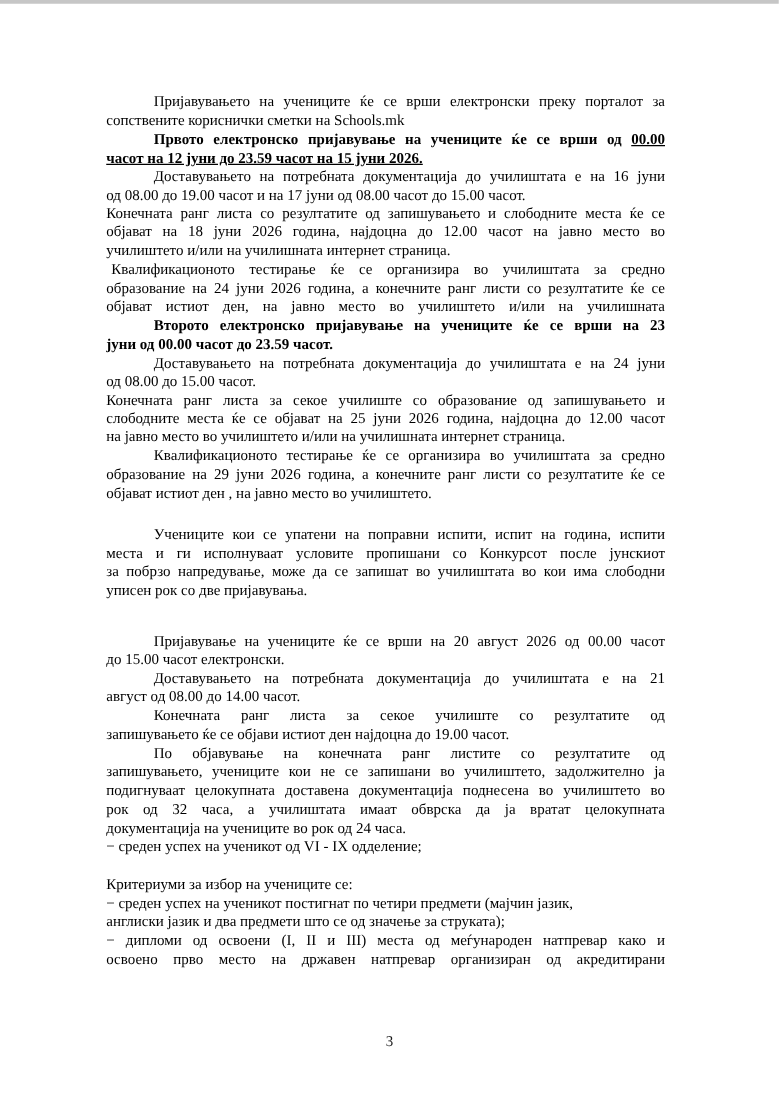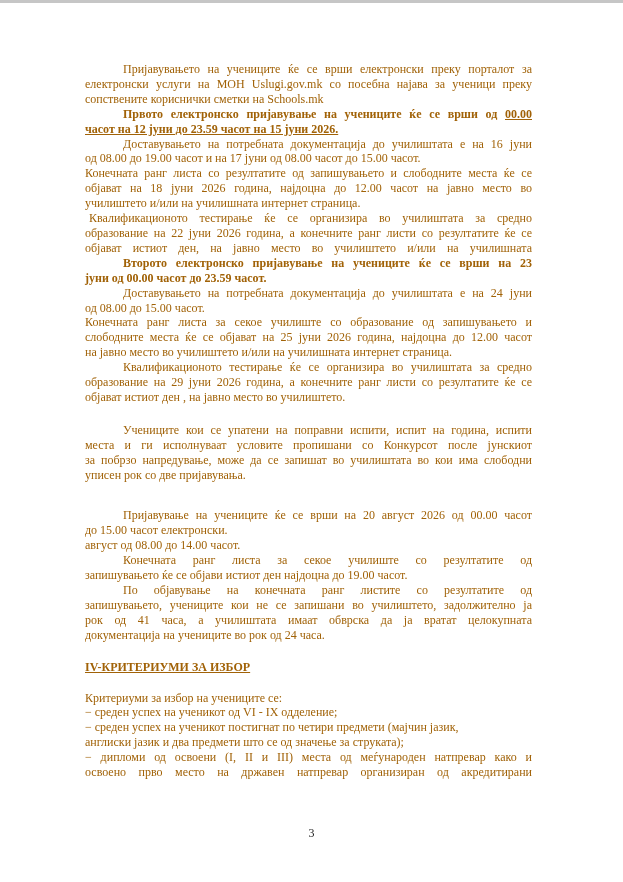--- a/index.html
+++ b/index.html
@@ -10,25 +10,25 @@
     position: relative;
     overflow: hidden;
   }
   .scan-bar {
     position: absolute; top: 0; left: 0;
     width: 623px; height: 3px;
     background: #c6c6c6;
   }
   .doc {
     position: absolute;
-    left: 85px; top: 62px;
+    left: 85px; top: 74px;
     width: 447px;
     font-size: 12px;
     line-height: 14.9px;
-    color: #a16207;
+    color: #000000;
   }
   .para { margin: 0; }
   .line { text-align: justify; text-align-last: justify; }
   .line.last { text-align-last: left; }
   .para.nojust .line { text-align: left; text-align-last: left; }
   .b { font-weight: bold; }
   .u { text-decoration: underline; }
   .page-number {
     position: absolute;
     top: 826px; left: 0;
@@ -39,39 +39,38 @@
   }
 </style>
 </head>
 <body>
 
 <div class="scan-bar"></div>
 
 <div class="doc">
     <div class="para">
       <div class="line" style="text-indent: 38px;"><span>Пријавувањето на учениците ќе се врши електронски преку порталот за</span></div>
-      <div class="line"><span>електронски услуги на МОН Uslugi.gov.mk со посебна најава за ученици  преку</span></div>
       <div class="line last"><span>сопствените кориснички сметки на Schools.mk</span></div>
     </div>
     <div class="para">
       <div class="line" style="text-indent: 38px;"><span class="b">Првото електронско пријавување на учениците ќе се врши од </span><span class="b u">00.00</span></div>
       <div class="line last"><span class="b u">часот на 12  јуни до 23.59 часот на 15 јуни 2026.</span></div>
     </div>
     <div class="para">
       <div class="line" style="text-indent: 38px;"><span>Доставувањето на потребната документација до училиштата е на 16 јуни</span></div>
       <div class="line last"><span>од 08.00 до 19.00 часот и на 17 јуни од 08.00 часот до 15.00 часот.</span></div>
     </div>
     <div class="para">
       <div class="line"><span>Конечната ранг листа со резултатите од запишувањето и слободните места ќе се</span></div>
       <div class="line"><span>објават на 18 јуни 2026 година, најдоцна до 12.00 часот на јавно место во</span></div>
       <div class="line last"><span>училиштето и/или на училишната интернет страница.</span></div>
     </div>
     <div class="para">
       <div class="line" style="text-indent: 4px;"><span>Квалификационото тестирање ќе се организира во училиштата за средно</span></div>
-      <div class="line"><span>образование на 22 јуни 2026 година, а конечните ранг листи со резултатите ќе се</span></div>
+      <div class="line"><span>образование на 24 јуни 2026 година, а конечните ранг листи со резултатите ќе се</span></div>
       <div class="line"><span>објават истиот ден, на јавно место во училиштето и/или на училишната</span></div>
     </div>
     <div class="para">
       <div class="line" style="text-indent: 38px;"><span class="b">Второто електронско пријавување на учениците ќе се врши на 23</span></div>
       <div class="line last"><span class="b">јуни од 00.00 часот до 23.59 часот.</span></div>
     </div>
     <div class="para">
       <div class="line" style="text-indent: 38px;"><span>Доставувањето на потребната документација до училиштата е на 24 јуни</span></div>
       <div class="line last"><span>од 08.00 до 15.00 часот.</span></div>
     </div>
@@ -89,40 +88,39 @@
       <div class="line" style="text-indent: 38px;"><span>Учениците кои се упатени на поправни испити, испит на година, испити</span></div>
       <div class="line"><span>места и ги исполнуваат условите пропишани со Конкурсот после јунскиот</span></div>
       <div class="line"><span>за побрзо напредување, може да се запишат во училиштата во кои има слободни</span></div>
       <div class="line last"><span>уписен рок со две пријавувања.</span></div>
     </div>
     <div class="para">
       <div class="line" style="text-indent: 38px; margin-top: 26px;"><span>Пријавување на учениците ќе се врши на 20 август 2026 од 00.00 часот</span></div>
       <div class="line last"><span>до 15.00 часот електронски.</span></div>
     </div>
     <div class="para">
+      <div class="line" style="text-indent: 38px;"><span>Доставувањето на потребната документација до училиштата е на 21</span></div>
       <div class="line last"><span>август од 08.00 до 14.00 часот.</span></div>
     </div>
     <div class="para">
       <div class="line" style="text-indent: 38px;"><span>Конечната ранг листа за секое училиште со резултатите од</span></div>
       <div class="line last"><span>запишувањето ќе се објави истиот ден најдоцна до 19.00 часот.</span></div>
     </div>
     <div class="para">
       <div class="line" style="text-indent: 38px;"><span>По објавување на конечната ранг листите со резултатите од</span></div>
       <div class="line"><span>запишувањето, учениците кои не се запишани во училиштето, задолжително ја</span></div>
-      <div class="line"><span>рок од 41 часа, а училиштата имаат обврска да ја вратат целокупната</span></div>
+      <div class="line"><span>подигнуваат целокупната доставена документација поднесена во училиштето во</span></div>
+      <div class="line"><span>рок од 32 часа, а училиштата имаат обврска да ја вратат целокупната</span></div>
       <div class="line last"><span>документација на учениците во рок од 24 часа.</span></div>
     </div>
-    <div class="para" style="margin-top: 17px;">
-      <div class="line last"><span class="b u">IV-КРИТЕРИУМИ ЗА ИЗБОР</span></div>
+    <div class="para">
+      <div class="line last"><span>− среден успех на ученикот од VI - IX одделение;</span></div>
     </div>
     <div class="para" style="margin-top: 16px;">
       <div class="line last"><span>Критериуми за избор на учениците се:</span></div>
-    </div>
-    <div class="para">
-      <div class="line last"><span>− среден успех на ученикот од VI - IX одделение;</span></div>
     </div>
     <div class="para nojust">
       <div class="line"><span>− среден успех на ученикот постигнат по четири предмети (мајчин јазик,</span></div>
       <div class="line last"><span>англиски јазик и два предмети што се од значење за струката);</span></div>
     </div>
     <div class="para">
       <div class="line"><span>− дипломи од освоени (I, II и III) места од меѓународен натпревар како и</span></div>
       <div class="line"><span>освоено прво место на државен  натпревар организиран од акредитирани</span></div>
     </div>
   </div>

